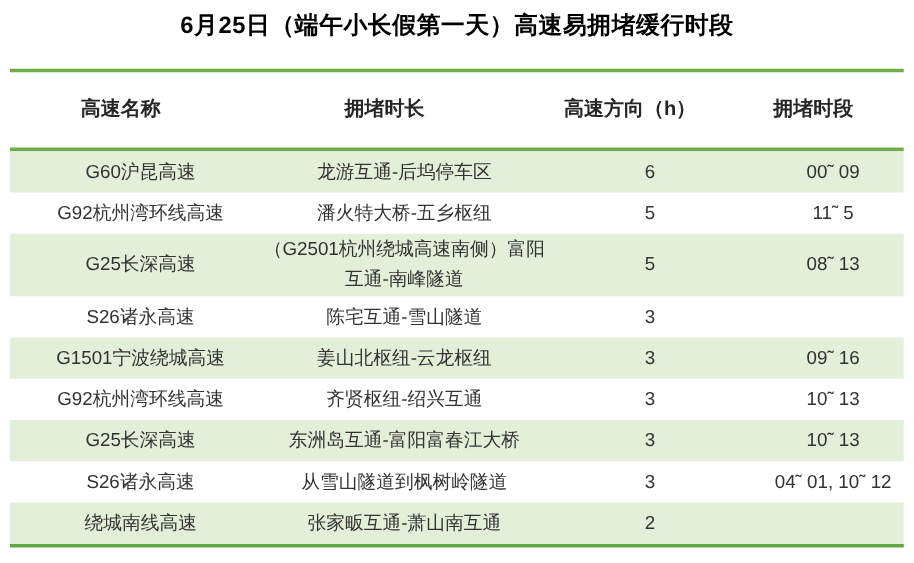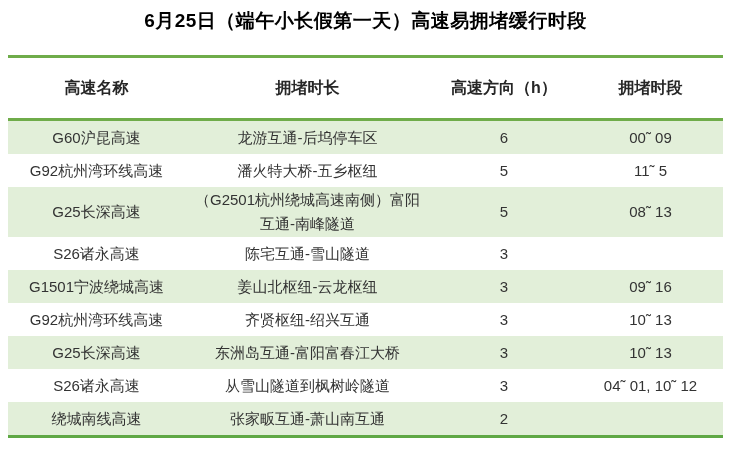--- a/index.html
+++ b/index.html
@@ -46,21 +46,21 @@
     color: #262626;
     background: #ffffff;
   }
   .cell {
     text-align: center;
     line-height: 1.6;
   }
   .tbody .grid-row {
     min-height: 33px;
     font-size: 15px;
-    padding: 1px 0;
+    padding: 1px 16px;
     box-sizing: border-box;
   }
   .tbody .grid-row.band {
     background: var(--band, #E2EFD9);
   }
   .cell.direction {
     white-space: pre-line;
   }
   .cell.duration, .cell.period {
     font-size: 15px;

